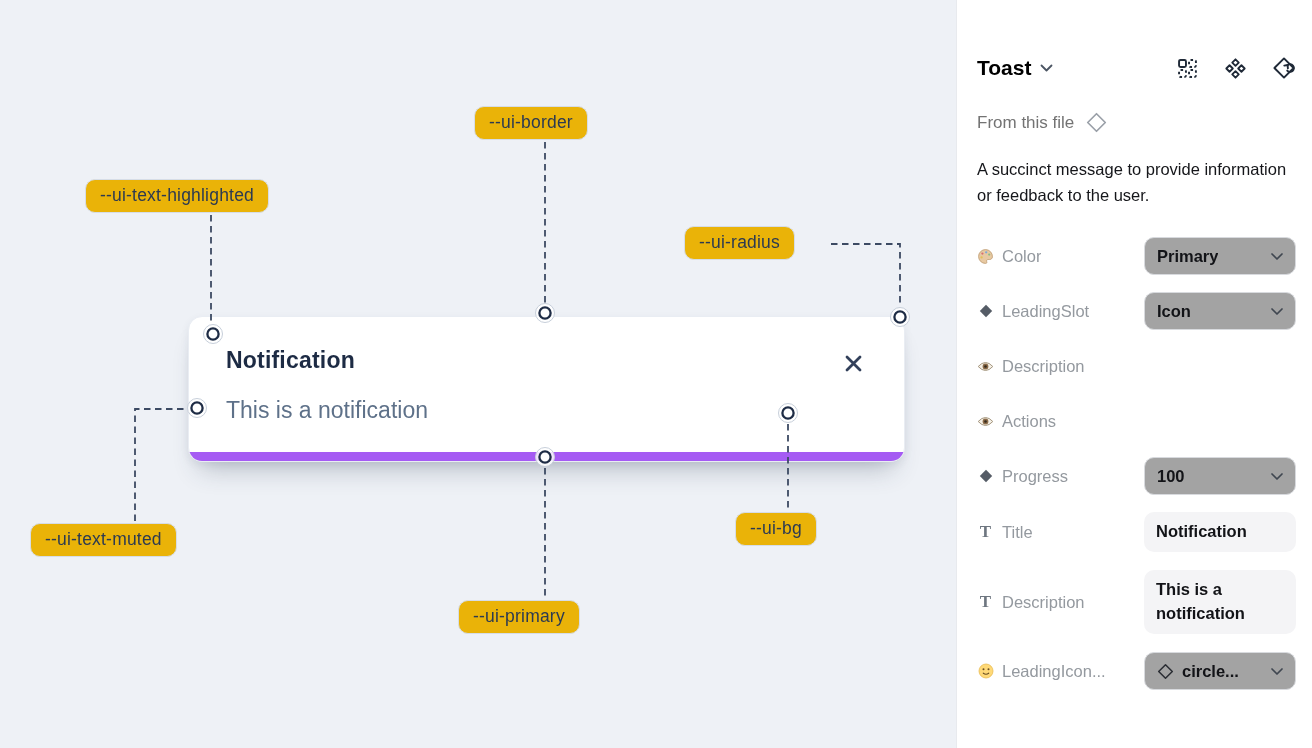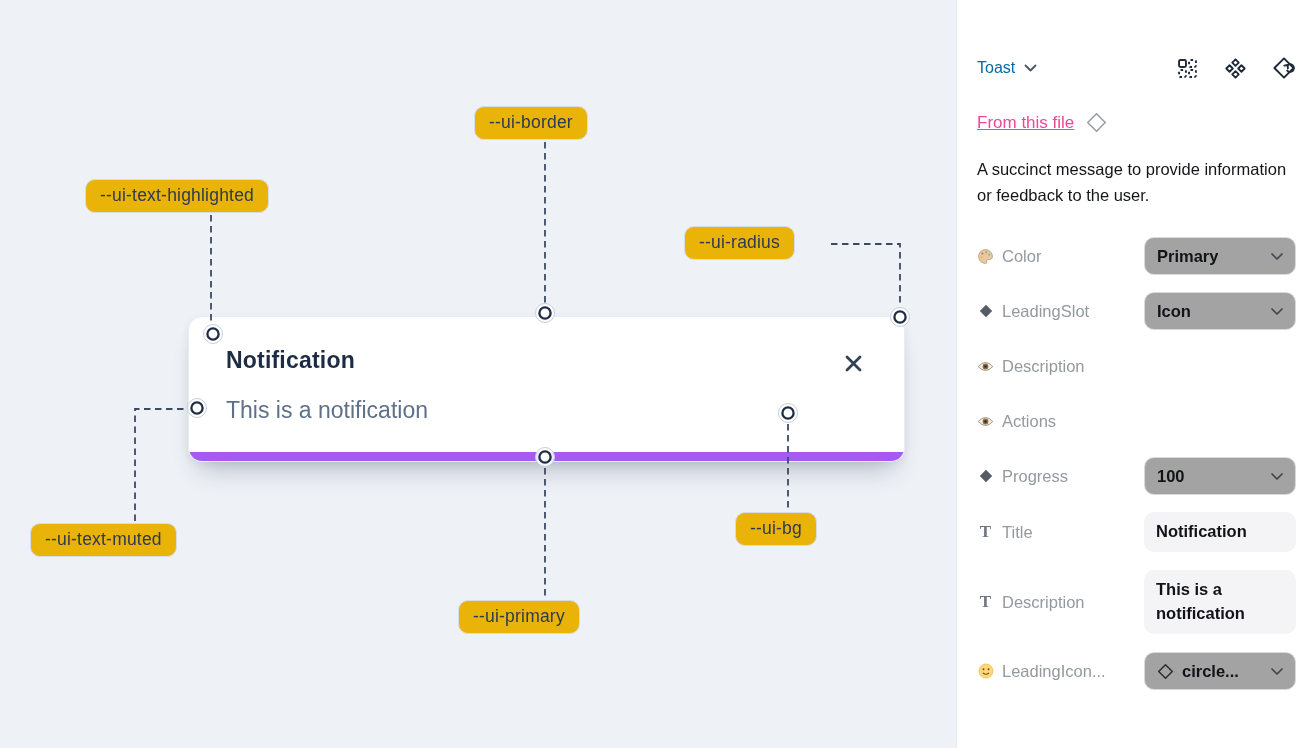--- a/index.html
+++ b/index.html
@@ -32,27 +32,27 @@
   .pill-highlighted { left:85px;  top:179px; }
   .pill-radius  { left:684px; top:226px; }
   .pill-muted   { left:30px;  top:523px; }
   .pill-primary { left:458px; top:600px; }
   .pill-bg      { left:735px; top:512px; }
 
   
   .panel { width:356px; height:748px; background:#ffffff; border-left:1px solid #e8eaee; padding:56px 16px 0 20px; }
 
   .panel-header { display:flex; align-items:center; }
-  .panel-title { font-size:16px; font-weight:400; color:#0369a1; }
+  .panel-title { font-size:21px; font-weight:700; color:#000000; }
   .panel-title-chevron { margin-left:9px; display:flex; }
   .header-icons { margin-left:auto; display:flex; align-items:center; gap:25px; }
   .hicon { display:flex; cursor:pointer; }
 
   .source-row { display:flex; align-items:center; margin-top:31px; gap:11px; }
-  .source-label { font-size:17px; color:#ec4899;text-decoration:underline; }
+  .source-label { font-size:17px; color:#737373; }
 
   .panel-desc { margin-top:23px; font-size:16.5px; line-height:1.55; color:#15161a; width:322px; }
 
   .props { margin-top:29px; }
   .prop-row { display:flex; align-items:center; min-height:38px; margin-bottom:17px; }
   .prop-label { flex:1; display:flex; align-items:center; gap:8px; font-size:16.5px; color:#94999f; min-width:0; }
   .prop-label .lbl { white-space:nowrap; overflow:hidden; text-overflow:ellipsis; }
   .picon { display:flex; width:17px; justify-content:center; flex:0 0 17px; }
   .t-glyph { font-family:"Liberation Serif","DejaVu Serif",serif; font-weight:700; font-size:17px; color:#6e7680; }
 

